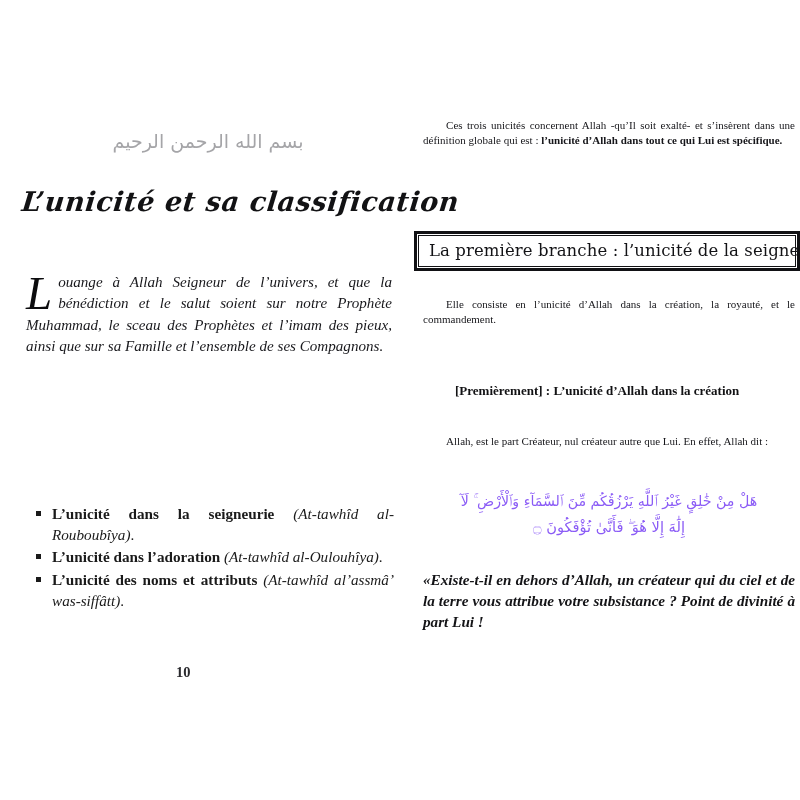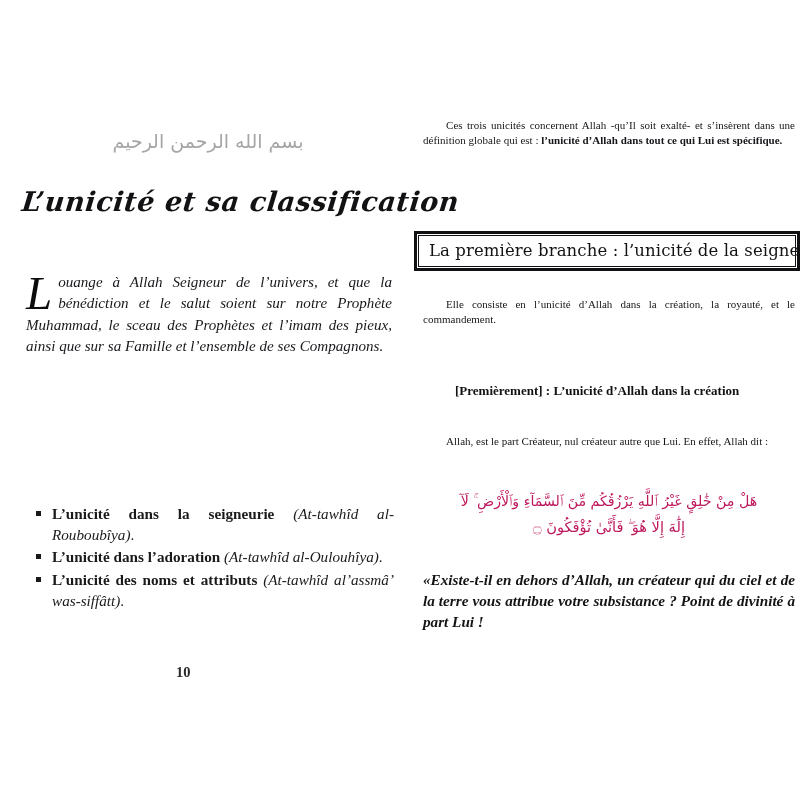--- a/index.html
+++ b/index.html
@@ -190,21 +190,21 @@
   }
 
   .quran {
     position: absolute;
     left: 15px;
     width: 372px;
     top: 488px;
     text-align: center;
     direction: rtl;
     font-family: "DejaVu Sans", sans-serif;
-    color: #be185d;
+    color: #8b5cf6;
   }
   .quran-line {
     font-size: 15px;
     line-height: 1.85;
     white-space: nowrap;
   }
   .quran-line-1 { font-size: 14.2px; }
   .quran-line-2 { font-size: 14.6px; text-align: center; }
 
   .verse-translation {

